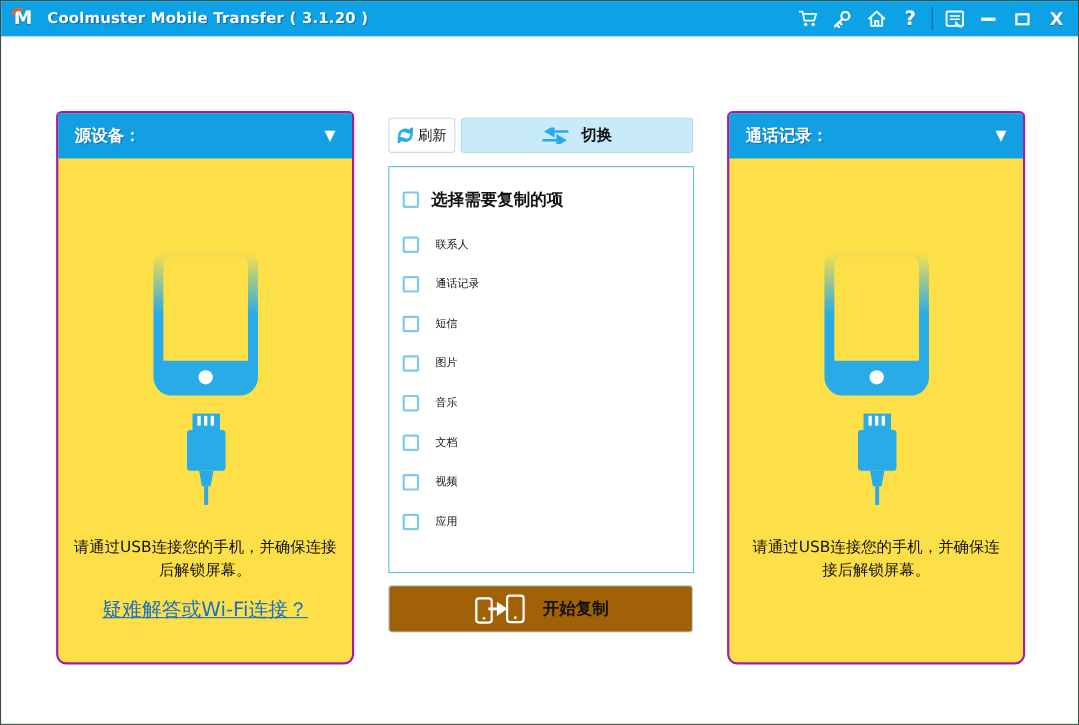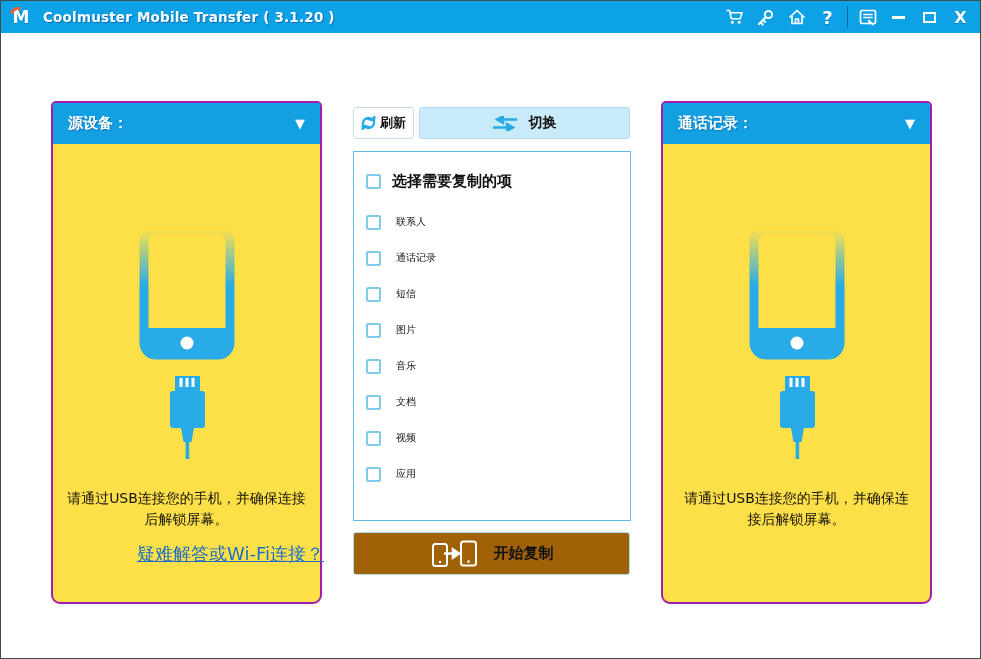--- a/index.html
+++ b/index.html
@@ -62,21 +62,21 @@
   .panel-header {
     height:41px; background:#12a0e3; border-radius:2px 2px 0 0;
     display:flex; align-items:center; justify-content:space-between;
     padding:0 15px;
   }
   .panel-header .ph-label {
     color:#ffffff; font-weight:bold; font-size:15px;
     text-shadow:1px 1px 1px rgba(0,0,80,.3);
   }
   .panel-header .ph-caret { color:#ffffff; font-size:13px; cursor:pointer; }
-  .panel-body { position:relative; height:428px;padding-left:44px; }
+  .panel-body { position:relative; height:428px; }
   .phone-illustration {
     position:absolute; top:80px; left:50%; transform:translateX(-50%);
   }
   .panel-instruction {
     position:absolute; top:344px; left:50%; transform:translateX(-50%);
     width:252px; text-align:center; font-size:14px; color:#111111;
     line-height:1.5;
   }
   .panel-right .panel-instruction { width:232px; }
   .panel-link {
@@ -86,21 +86,21 @@
     color:#1b6fc8; font-size:18px; text-decoration:underline; cursor:pointer;
   }
 
   
   .btn-refresh {
     position:absolute; left:352px; top:106px; width:61px; height:32px;
     background:#ffffff; border:1px solid #c3dce8; border-radius:3px;
     display:flex; align-items:center; justify-content:center; gap:4px;
     cursor:pointer;
   }
-  .btn-refresh .lbl { font-size:13px; font-weight:bold; color:#111111; }
+  .btn-refresh .lbl { font-size:13px; font-weight:normal; color:#111111; }
   .btn-switch {
     position:absolute; left:418px; top:106px; width:211px; height:32px;
     background:#c9eaf9; border:1px solid #b1dcef; border-radius:3px;
     display:flex; align-items:center; justify-content:center; gap:12px;
     cursor:pointer;
   }
   .btn-switch .lbl { font-size:14px; font-weight:bold; color:#111111;text-align:right; }
 
   .copy-box {
     position:absolute; left:352px; top:150px; width:278px; height:370px;

